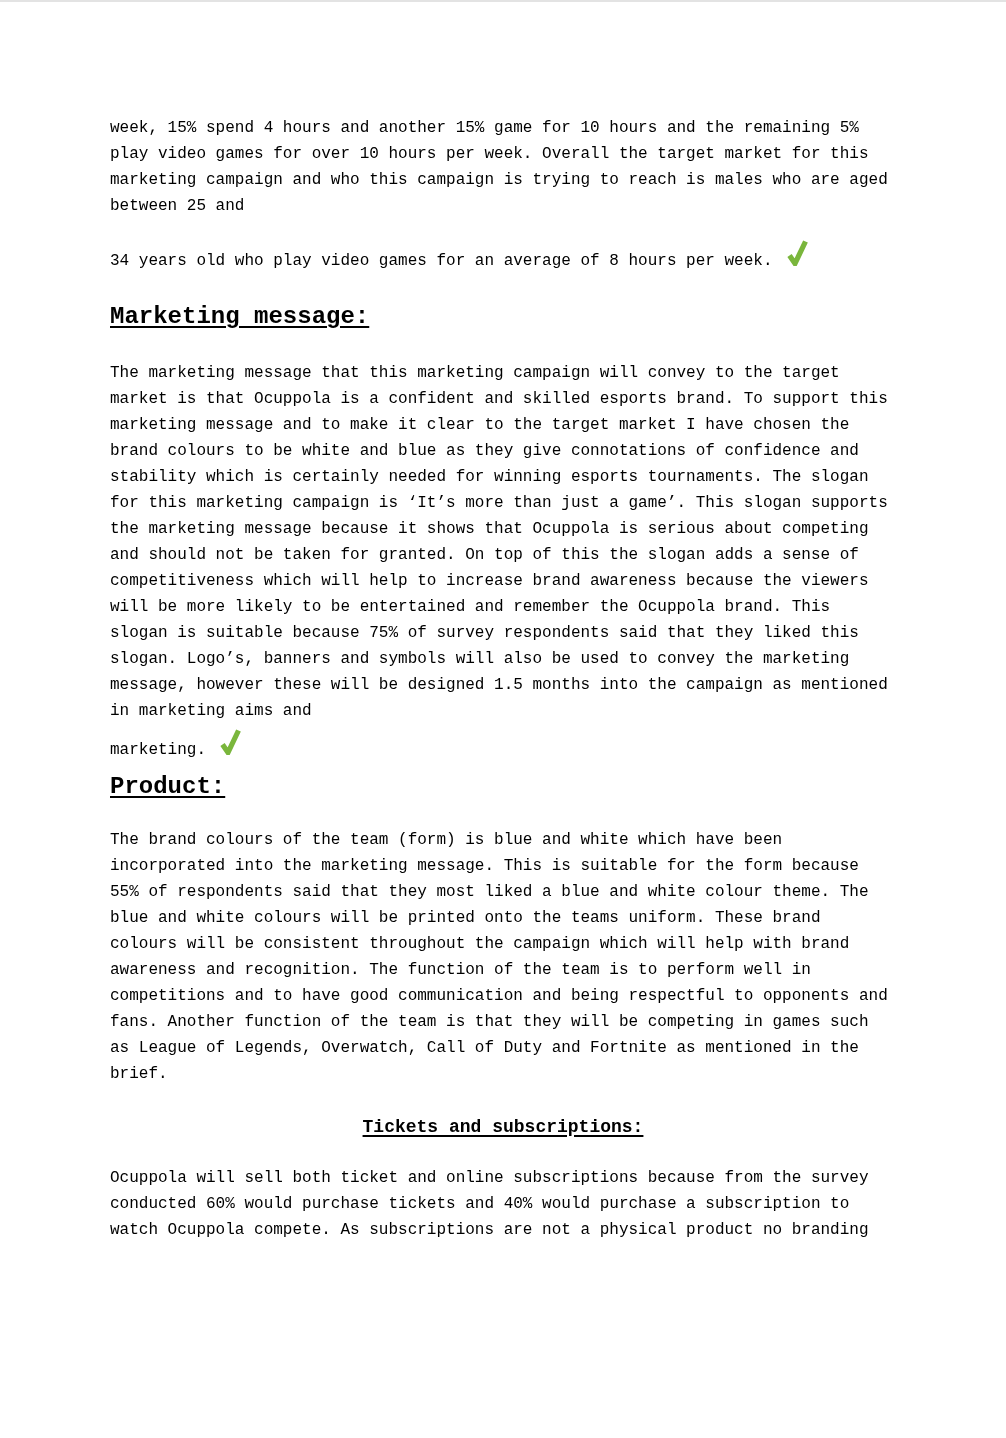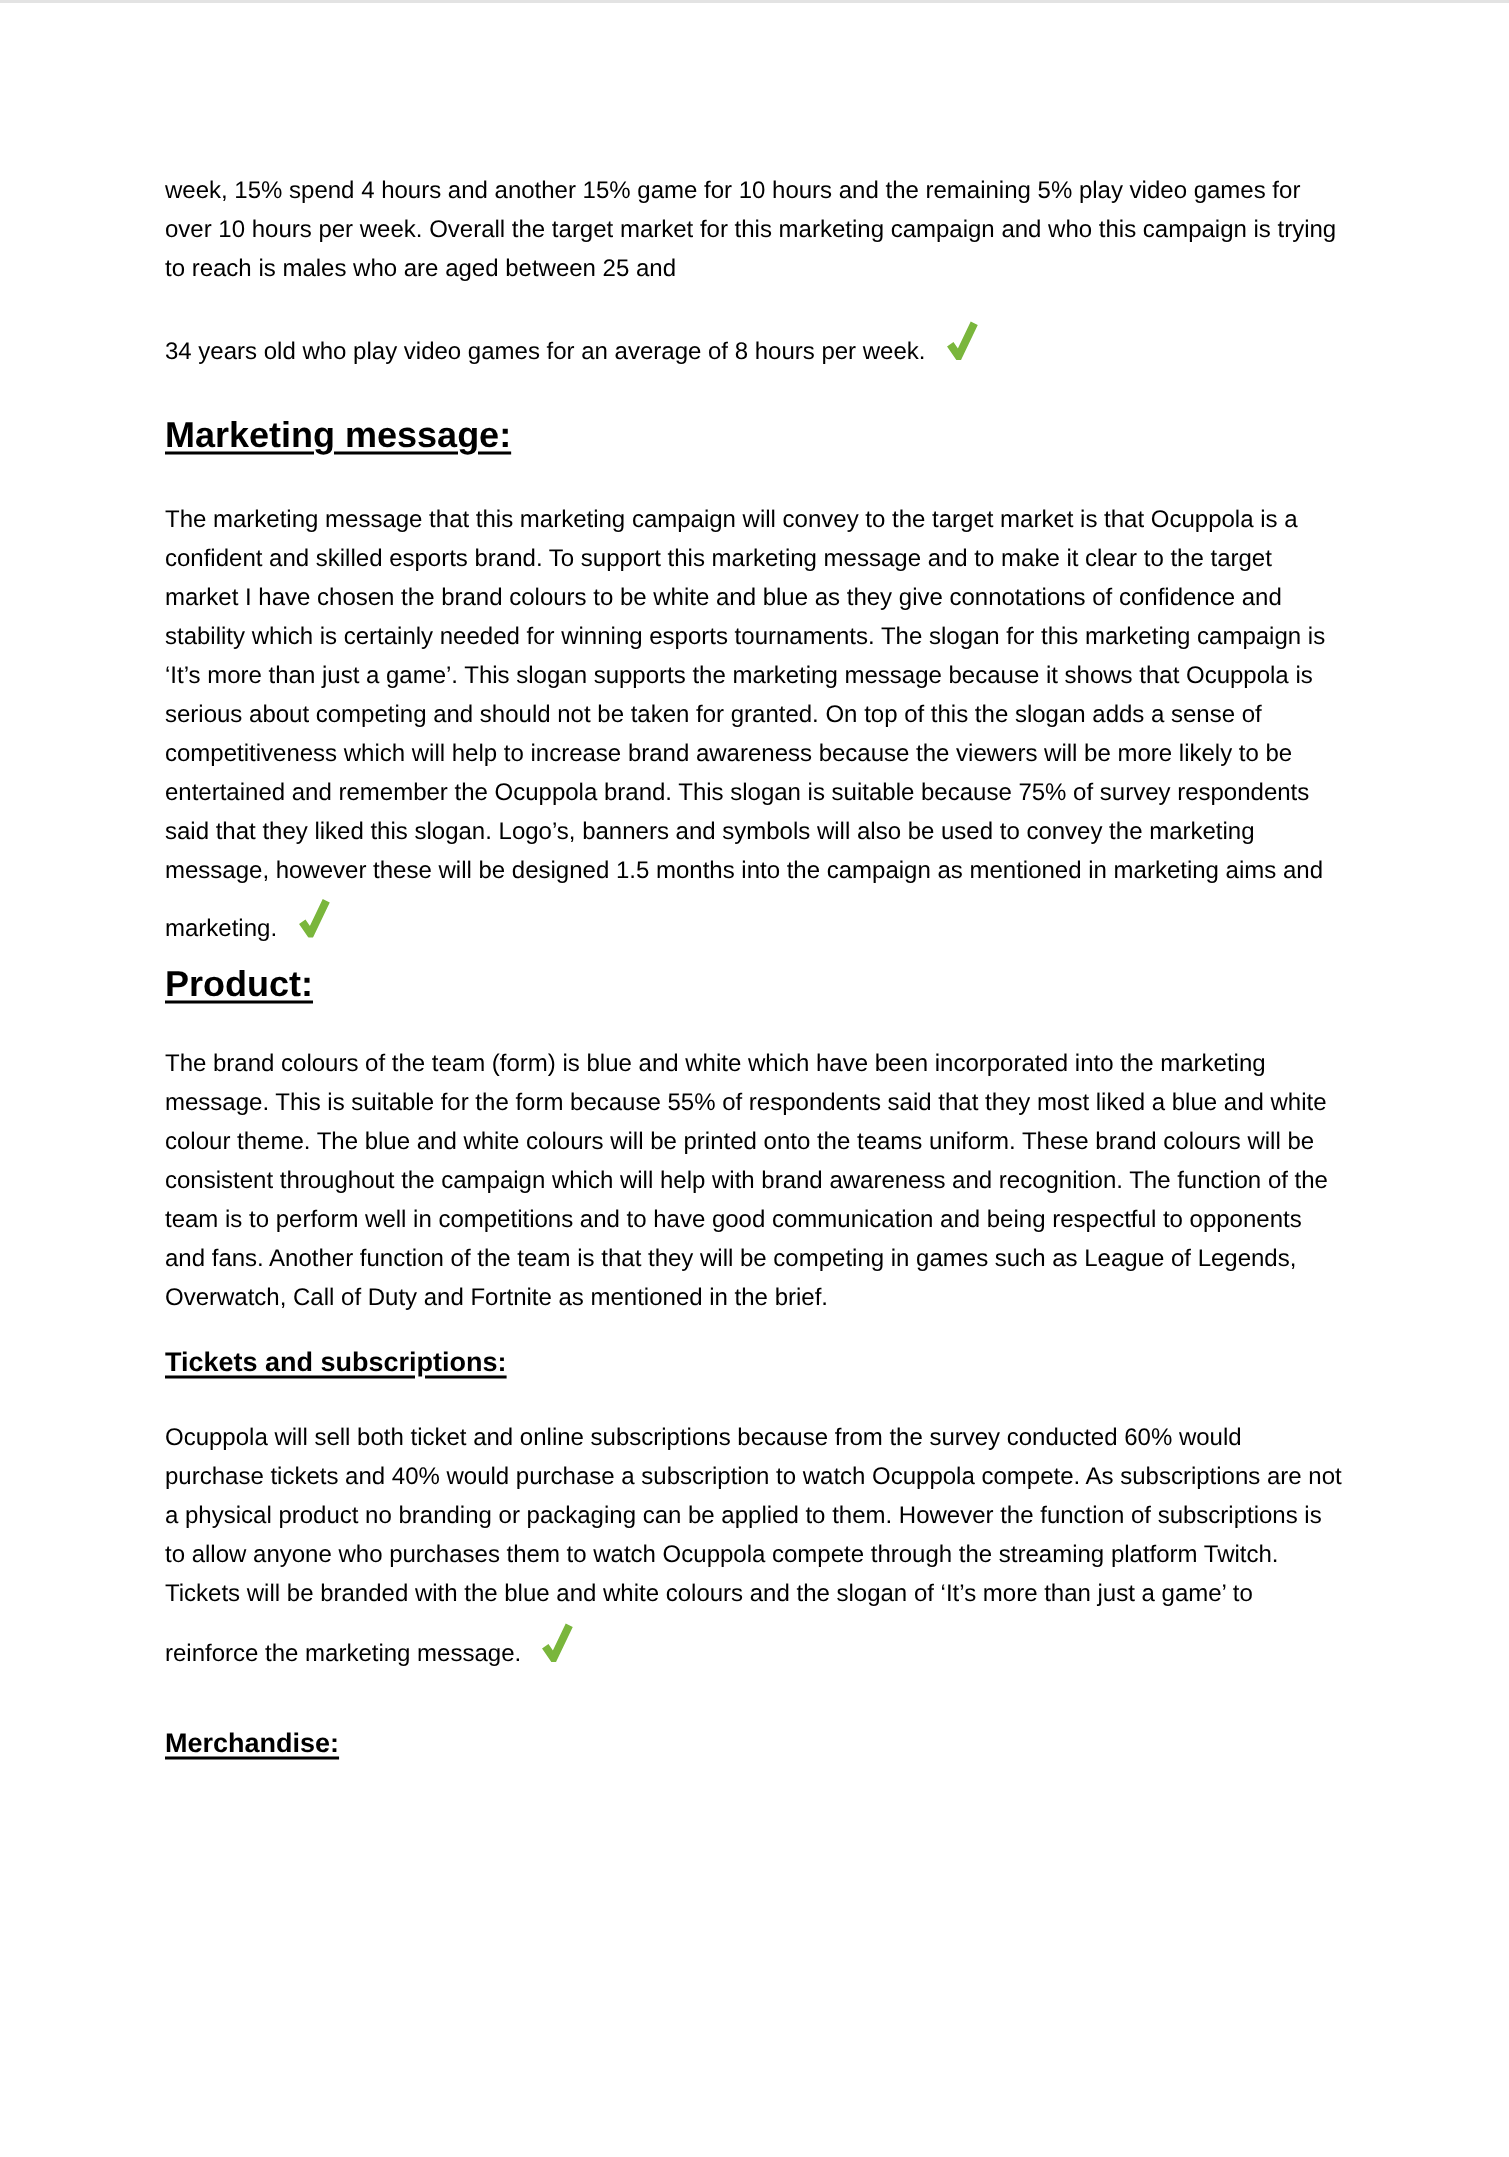--- a/index.html
+++ b/index.html
@@ -8,21 +8,21 @@
     padding: 0;
     background: #ffffff;
   }
   .page {
     position: relative;
     width: 1006px;
     height: 1243px;
     background: #ffffff;
     border-top: 2px solid #e3e3e3;
     box-sizing: border-box;
-    font-family: Liberation Sans, sans-serif;
+    font-family: Liberation Mono, monospace;
     color: #000000;
     overflow: hidden;
     padding-left: 24px;
   }
   .content {
     position: absolute;
     left: 110px;
     top: 113px;
     width: 786px;
   }
@@ -63,21 +63,21 @@
     text-decoration-thickness: 2px;
     text-underline-offset: 3px;
   }
   #line-intro-last   { margin-top: 24px; }
   #h-marketing       { margin-top: 24px; }
   #p-marketing       { margin-top: 29px; }
   #line-marketing-last { margin-top: 8px; }
   #h-product         { margin-top: 5px; }
   #h-team            { margin-top: 37px; }
   #p-team            { margin-top: 26px; }
-  #h-tickets         { margin-top: 17px; }
+  #h-tickets         { margin-top: 28px; text-align: center; }
   #p-tickets         { margin-top: 26px; }
   #line-tickets-last { margin-top: 9px; }
   #h-merchandise     { margin-top: 29px; }
 </style>
 </head>
 <body>
 
 <div class="page">
   <div class="content">
 

